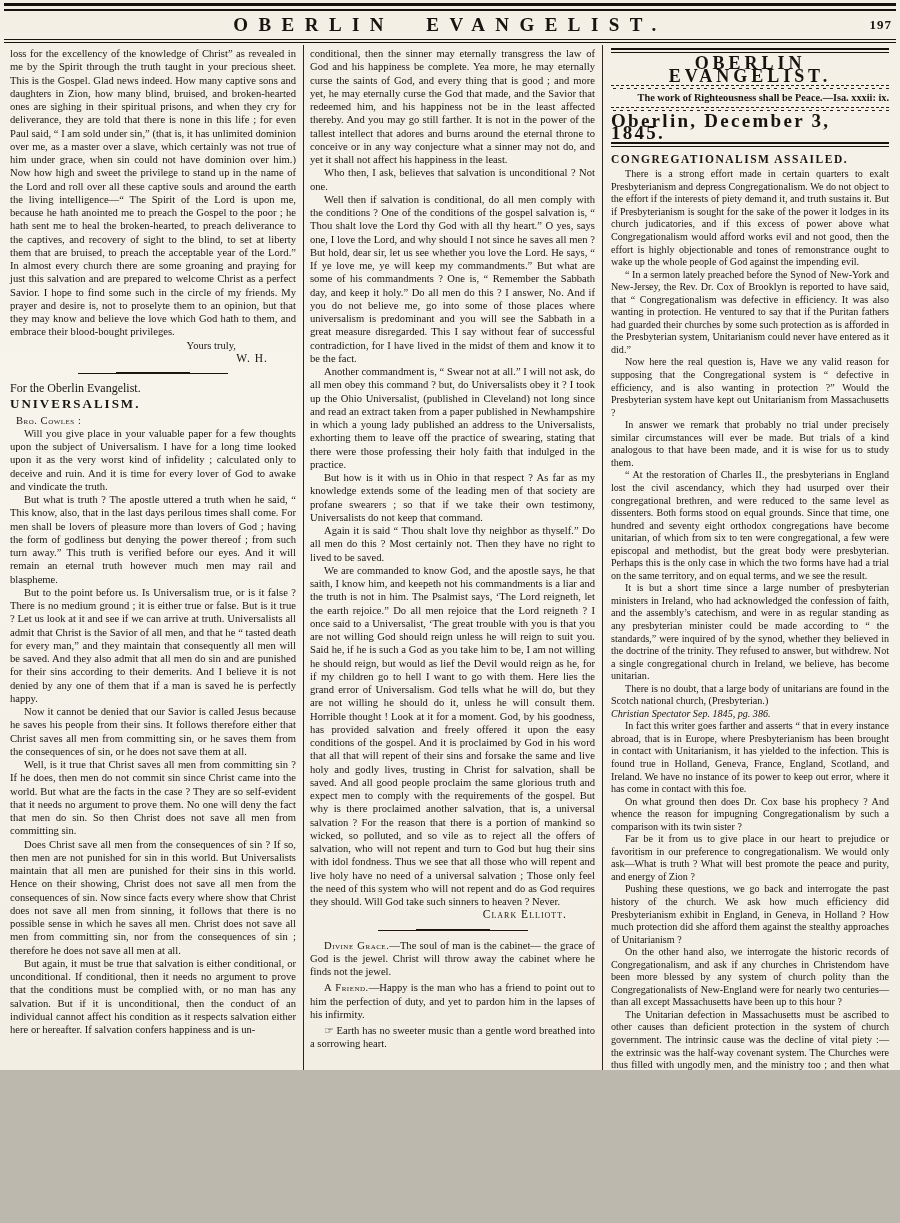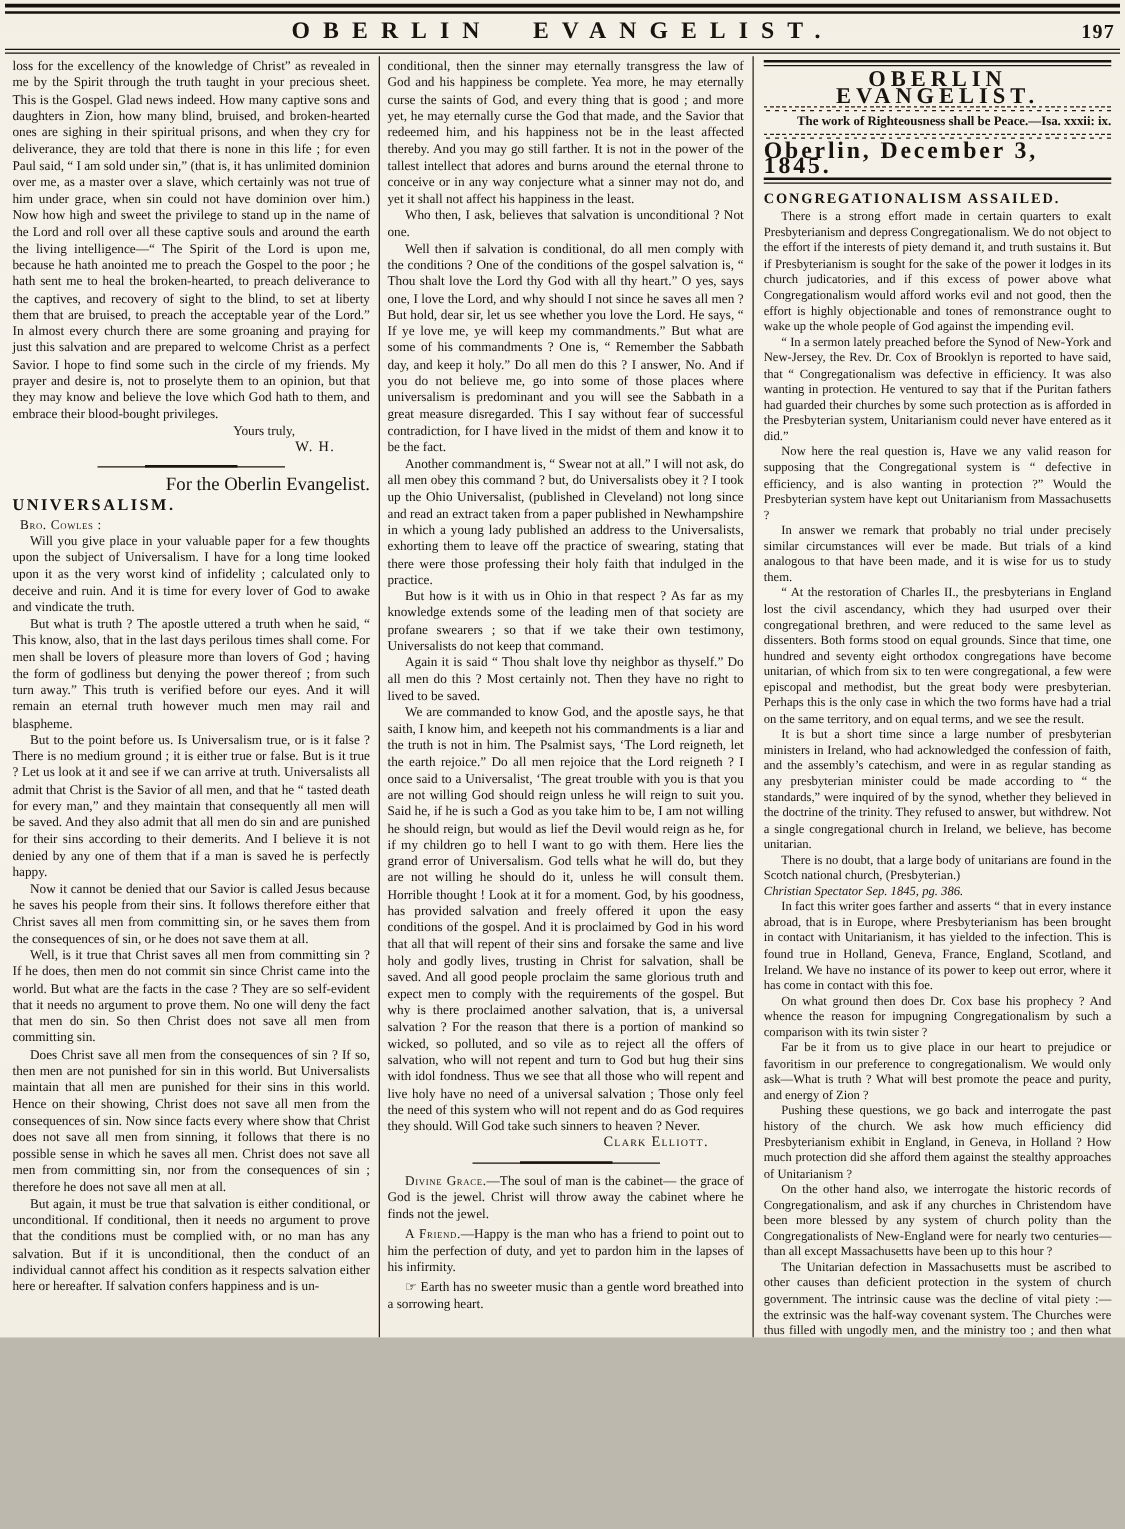--- a/index.html
+++ b/index.html
@@ -11,39 +11,39 @@
     font-family:"Liberation Serif","DejaVu Serif","DejaVu Sans",serif;
     overflow:hidden;margin:0 auto;
   }
   
   .page-rule-heavy{margin:3px 4px 0 4px;border-top:3px solid #16120d;border-bottom:2px solid #16120d;height:3px;}
   .masthead{position:relative;height:27px;}
   .masthead-title{
     position:absolute;left:0;right:0;top:3px;text-align:center;
     font-size:19px;font-weight:bold;letter-spacing:0.55em;word-spacing:0.9em;
   }
-  .page-number{position:absolute;right:8px;top:6px;font-size:16px;font-weight:bold;letter-spacing:1px;}
+  .page-number{position:absolute;right:8px;top:6px;font-size:13px;font-weight:bold;letter-spacing:1px;}
   .header-rule{margin:1px 4px 0 4px;border-top:1.5px solid #16120d;border-bottom:1px solid #16120d;height:2px;}
   
   .columns{display:flex;height:1180px;margin:2px 4px 0 4px;}
   .col{box-sizing:border-box;overflow:hidden;padding:2px 7px 4px 6px;text-align:justify;hyphens:auto;}
   .col-1{width:299px;}
   .col-2{width:299px;border-left:1.5px solid #2b2317;}
   .col-3{width:294px;border-left:1.5px solid #2b2317;padding-left:8px;}
   .col-1,.col-2{font-size:10.6px;line-height:13.25px;}
   .col-3{font-size:10.1px;line-height:12.55px;}
   .col p{margin:0;text-indent:14px;}
   .col p.cont{text-indent:0;}
   .sig-line{text-align:right;text-indent:0 !important;padding-right:60px;}
   .sig-name{text-align:right;text-indent:0 !important;padding-right:28px;font-variant:small-caps;letter-spacing:1px;font-size:11.5px;}
   .sc{font-variant:small-caps;letter-spacing:0.5px;}
   .divider{margin:7px auto 6px auto;width:150px;height:4px;position:relative;}
   .divider::before{content:"";position:absolute;left:0;right:0;top:1px;border-top:1px solid #1b150e;}
   .divider::after{content:"";position:absolute;left:38px;right:38px;top:0;border-top:2px solid #1b150e;}
-  .dateline-center{text-align:right;font-size:15px;margin-top:4px;}
+  .dateline-center{text-align:left;font-size:12px;margin-top:4px;}
   .article-title{margin:2px 0 3px 0;font-size:13px;font-weight:bold;letter-spacing:2px;}
   .salutation{text-indent:6px !important;}
   
   .rule-double{border-top:2px solid #16120d;border-bottom:1px solid #16120d;height:2px;margin:1px 0;}
   .col3-title{text-align:center;font-size:18px;font-weight:bold;letter-spacing:0.22em;margin:4px 0 3px 0;}
   .wavy{height:5px;margin:2px 0;background:
     repeating-linear-gradient(90deg,#241d13 0 3px,transparent 3px 5px) 0 0/100% 1.4px no-repeat,
     repeating-linear-gradient(90deg,transparent 0 2px,#241d13 2px 5px,transparent 5px 7px) 0 3px/100% 1.4px no-repeat;}
   .motto{text-align:right;font-size:10.3px;font-weight:bold;margin:1px 0;}
   .col3-dateline{text-align:left;font-size:19px;font-weight:bold;letter-spacing:0.12em;margin:3px 0 2px 0;}

